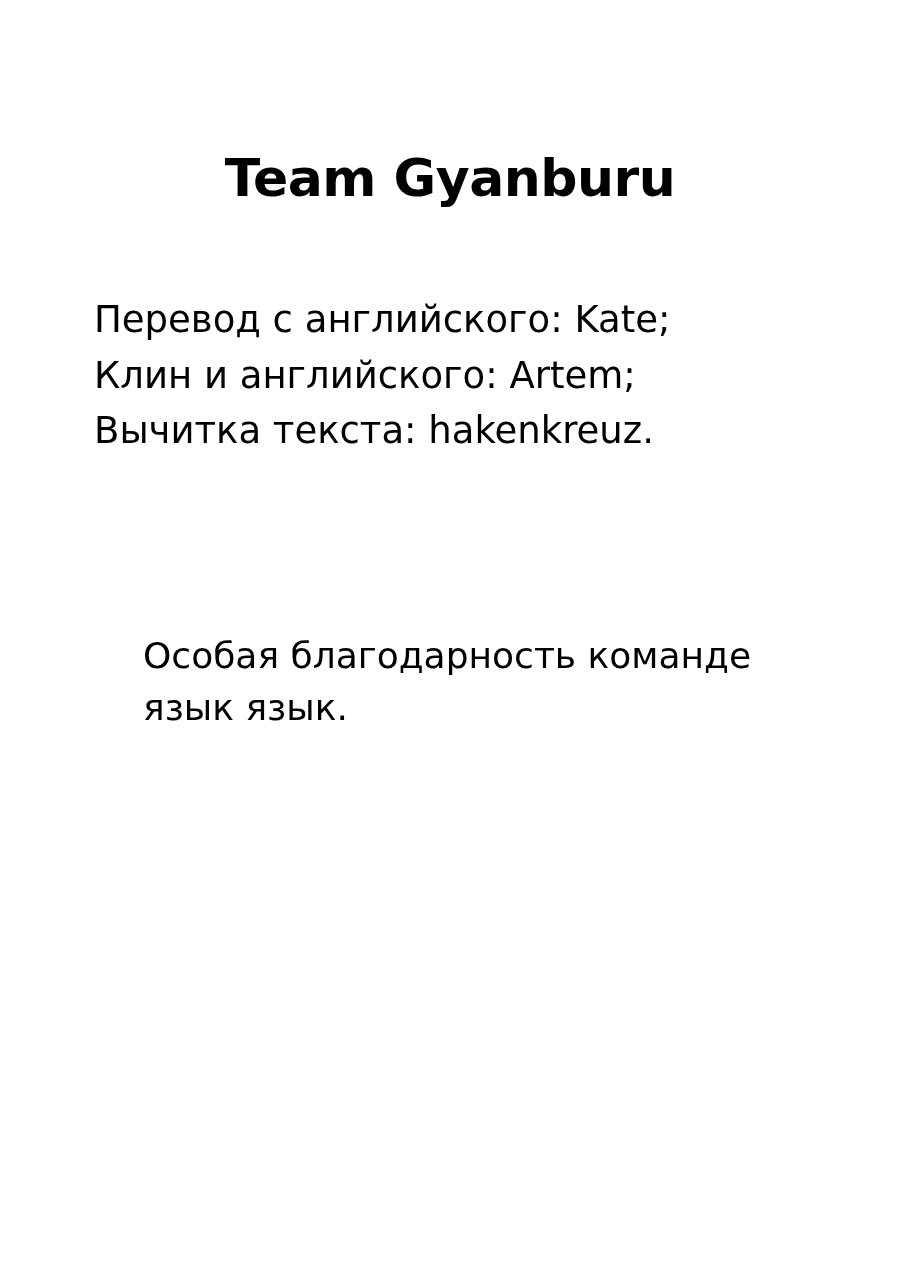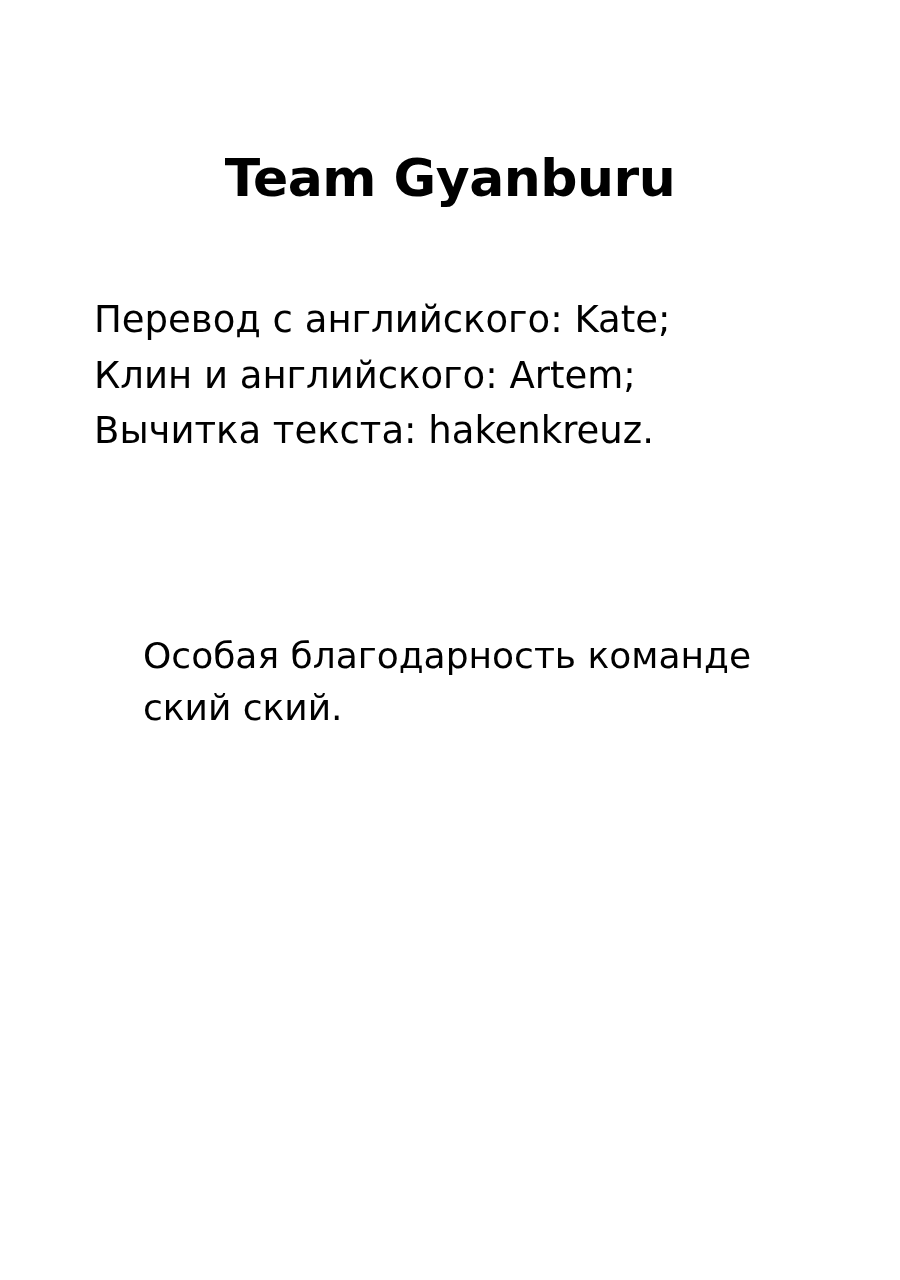--- a/index.html
+++ b/index.html
@@ -66,16 +66,16 @@
   <div class="credits-title">Team Gyanburu</div>
 
   <div class="credits-list">
     <div class="credits-line">Перевод с английского: Kate;</div>
     <div class="credits-line">Клин и английского: Artem;</div>
     <div class="credits-line">Вычитка текста: hakenkreuz.</div>
   </div>
 
   <div class="thanks-block">
     <div class="thanks-line">Особая благодарность команде</div>
-    <div class="thanks-line">ский ский.</div>
+    <div class="thanks-line">язык язык.</div>
   </div>
 
 </div>
 
 </body></html>

